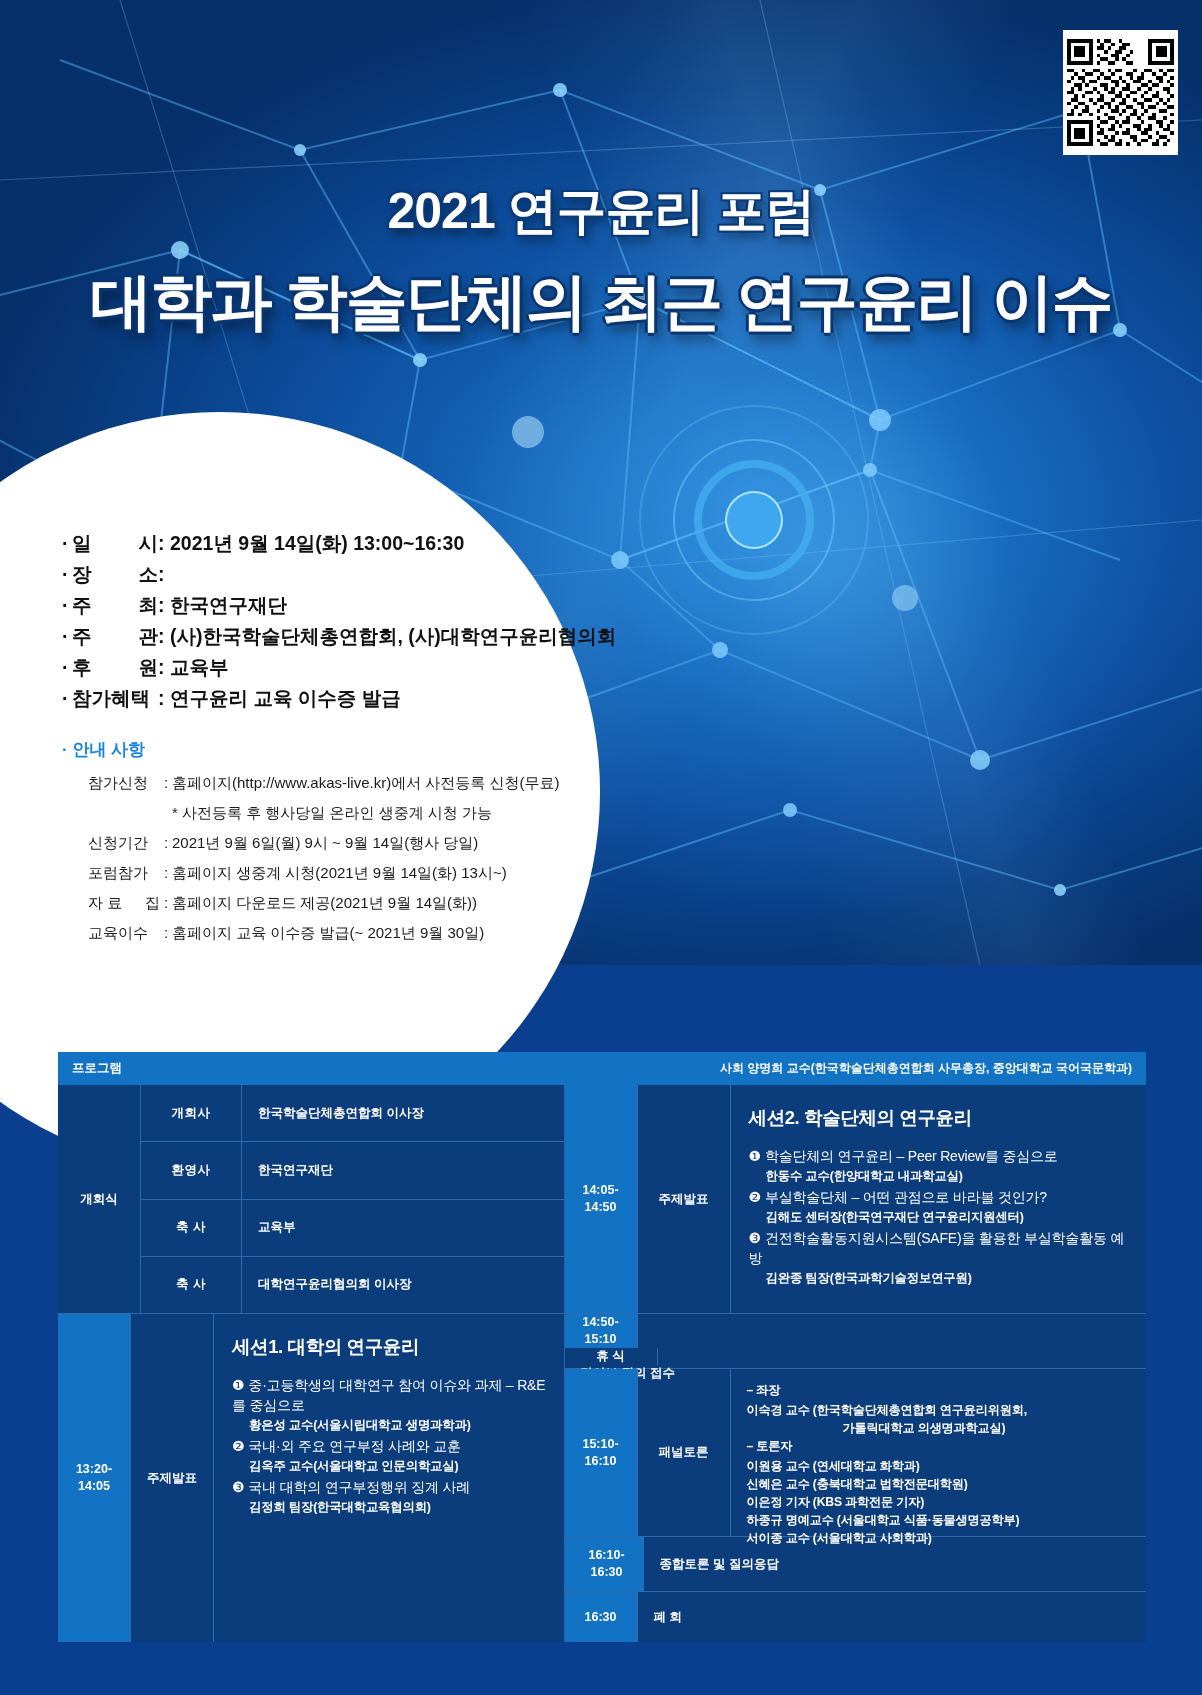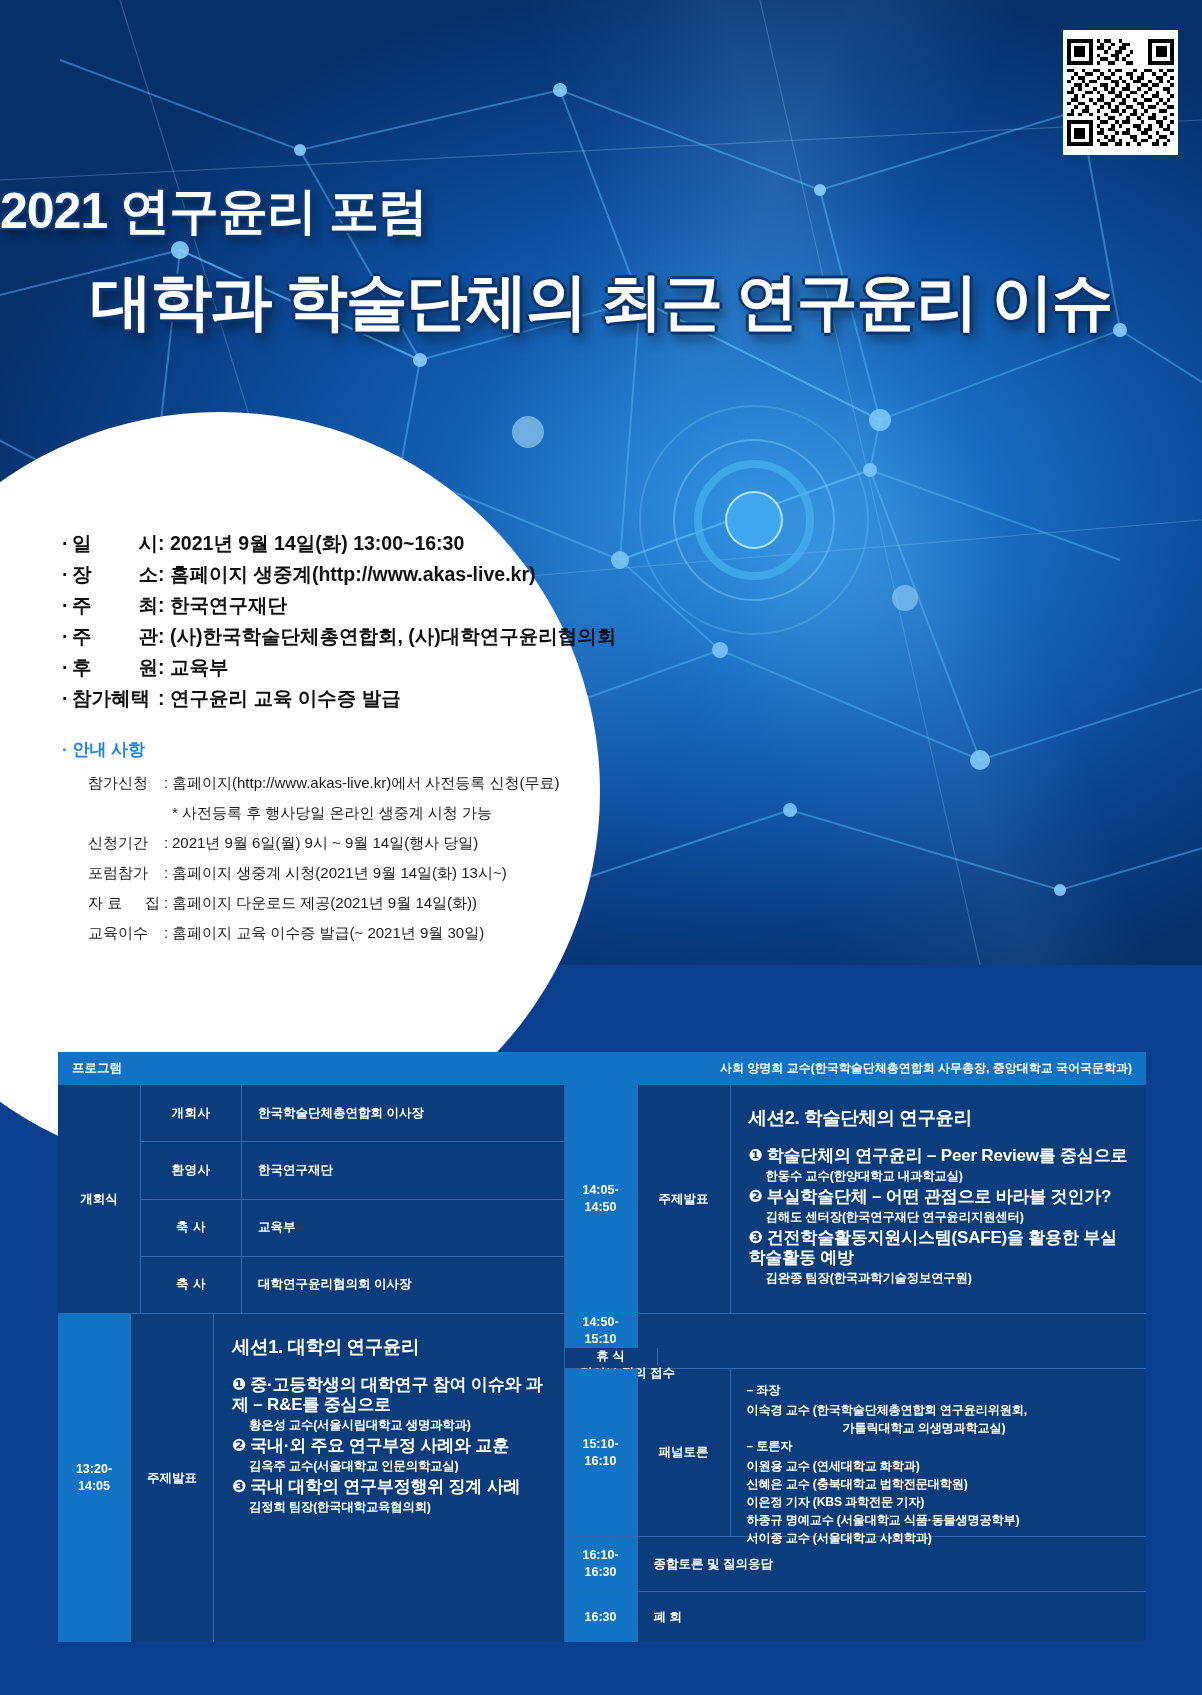--- a/index.html
+++ b/index.html
@@ -77,20 +77,21 @@
     padding: 4px;
     box-sizing: border-box;
   }
   .qr-wrap svg { display: block; width: 100%; height: 100%; }
 
   
   .title-main {
     position: absolute;
     left: 0; top: 178px;
     width: 1202px;
+    text-align: center;
     font-size: 50px;
     font-weight: bold;
     letter-spacing: -1px;
     color: #ffffff;
     text-shadow:
       0 0 2px #103f80,
       2px 2px 0 #0b3a77,
       -2px 2px 0 #0b3a77,
       2px -2px 0 #0b3a77,
       -2px -2px 0 #0b3a77,
@@ -256,22 +257,22 @@
     padding: 20px 14px 10px 18px;
     box-sizing: border-box;
   }
   .session-title {
     font-size: 18.5px;
     font-weight: bold;
     margin-bottom: 16px;
     letter-spacing: -0.4px;
   }
   .sess-item {
-    font-size: 17px;
-    font-weight: bold;
+    font-size: 14px;
+    font-weight: normal;
     line-height: 20px;
     letter-spacing: -0.2px;
   }
   .sess-item .num { margin-right: 4px; }
   .sess-speaker {
     font-size: 12.4px;
     font-weight: bold;
     line-height: 20px;
     padding-left: 17px;
     letter-spacing: -0.2px;
@@ -577,21 +578,20 @@
       <span class="colon">:</span>
       <span class="val">2021년 9월 14일(화) 13:00~16:30</span>
     </div>
     <div class="info-row">
       <span class="bullet">·</span>
       <span class="lbl">
         <span>장</span>
         <span>소</span>
       </span>
       <span class="colon">:</span>
-      <span class="val">홈페이지 생중계(http://www.akas-live.kr)</span>
     </div>
     <div class="info-row">
       <span class="bullet">·</span>
       <span class="lbl">
         <span>주</span>
         <span>최</span>
       </span>
       <span class="colon">:</span>
       <span class="val">한국연구재단</span>
     </div>
@@ -758,21 +758,21 @@
             <div class="panel-sec">– 토론자</div>
             <div>이원용 교수 (연세대학교 화학과)</div>
             <div>신혜은 교수 (충북대학교 법학전문대학원)</div>
             <div>이은정 기자 (KBS 과학전문 기자)</div>
             <div>하종규 명예교수 (서울대학교 식품·동물생명공학부)</div>
             <div>서이종 교수 (서울대학교 사회학과)</div>
           </div>
         </div>
 
         <div class="blk" style="height:54px;">
-          <div class="cell-time" style="white-space:pre-line;">16:10-
+          <div class="cell-time" style="white-space:pre-line;padding-left:6px;">16:10-
 16:30</div>
           <div class="cell-body">
             <div class="simple-val">종합토론 및 질의응답</div>
           </div>
         </div>
 
         <div class="blk" style="flex:1;">
           <div class="cell-time" style="white-space:pre-line;">16:30</div>
           <div class="cell-body">
             <div class="simple-val">폐  회</div>

